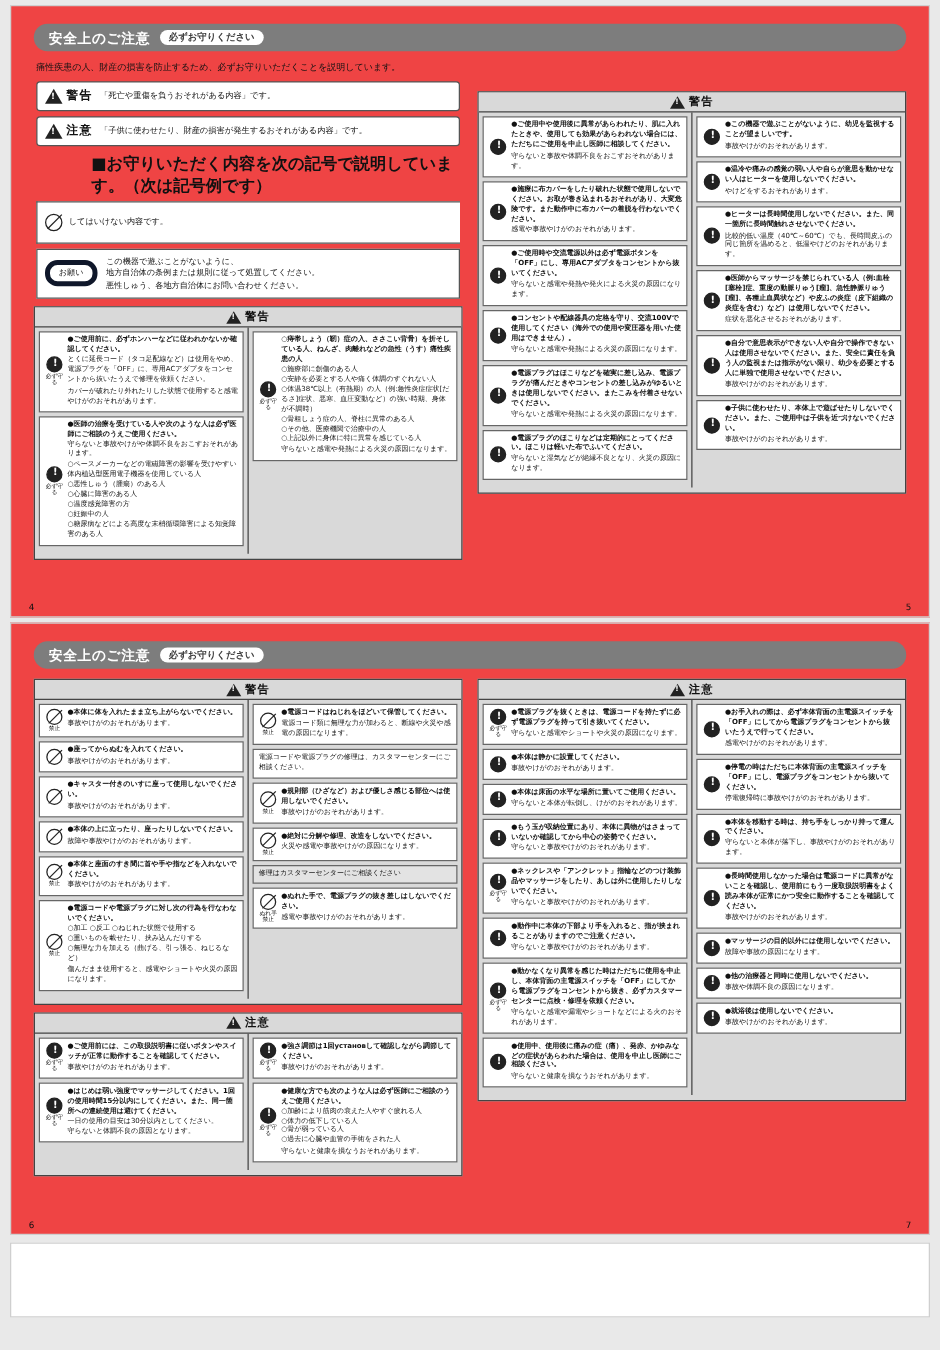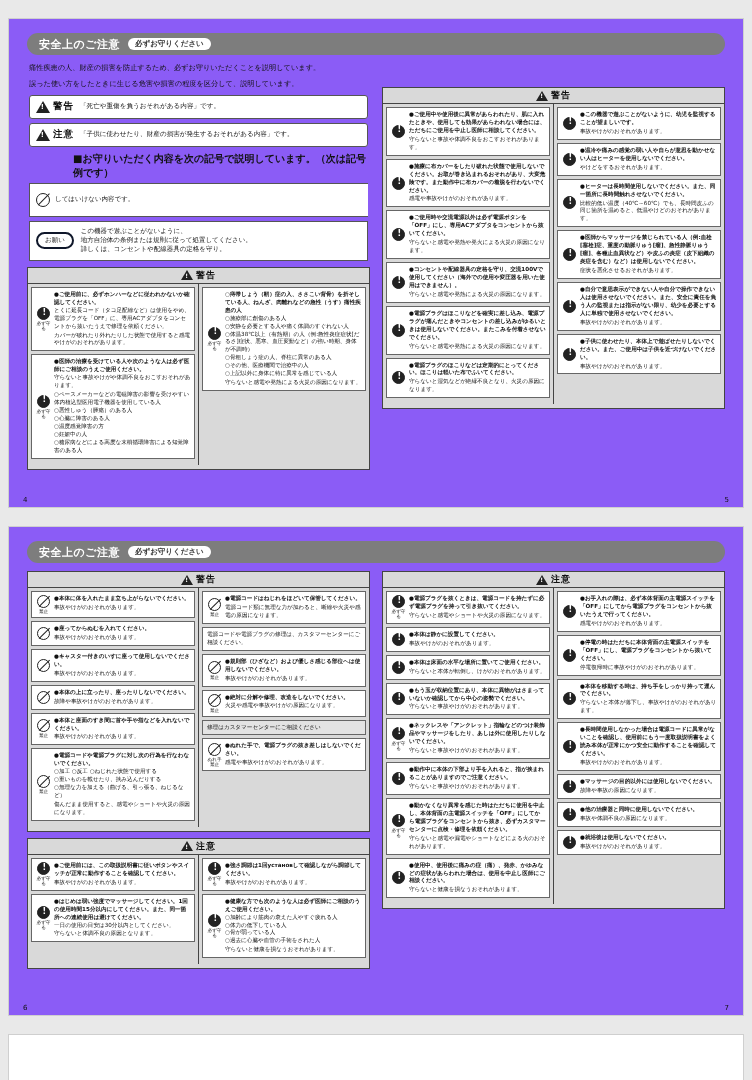--- a/index.html
+++ b/index.html
@@ -4,23 +4,23 @@
 <style>
   * { box-sizing: border-box; }
   html, body {
     margin: 0; padding: 0;
     background: #e9e9e9;
     font-family: "DejaVu Sans", "Liberation Sans", sans-serif;
   }
   body { width: 752px; height: 1080px; overflow: hidden; }
 
   .page {
-    background: #8b5cf6;
+    background: #ef4444;
     border: 1px solid #cfcfcf;
-    margin: 18px 8px;
+    margin: 4px 8px;
     padding: 10px 12px 4px 12px;
     position: relative;
   }
   .page-spread-1 { height: 490px; }
   .page-spread-2 { height: 490px; }
 
   
   .sec-header {
     background: #7d7d7d;
     color: #ffffff;
@@ -83,21 +83,21 @@
     font-weight: bold;
     line-height: 1;
   }
   .legend-box .lbl {
     font-size: 9.5px; font-weight: bold; color: #111;
     margin-right: 6px; letter-spacing: 1px;
   }
   .legend-box .desc { font-size: 6.6px; color: #111; }
 
   .subhead {
-    font-size: 10px; font-weight: bold;
+    font-size: 13px; font-weight: bold;
     margin: 5px 8px 3px 8px; color: #111; padding-left: 44px;
   }
 
   
   .sym-row { display: flex; margin: 0 8px 4px 8px; gap: 0; }
   .sym-box {
     border: 1px solid #555; flex: 1;
     display: flex; align-items: center;
     height: 26px; padding: 16px 6px; background: #fff;
   }
@@ -118,21 +118,21 @@
     border-top: none; border-left: none; transform: rotate(40deg);
   }
   .sym-box .t { font-size: 6.5px; color: #111; }
 
   
   .req-box {
     border: 1px solid #555; margin: 4px 8px 6px 8px;
     display: flex; align-items: center; padding: 5px 6px; background: #fff;
   }
   .req-tag {
-    border: 2px solid #0f172a; border-radius: 10px;
+    border: 4px solid #0f172a; border-radius: 10px;
     font-size: 6.5px; padding: 2px 7px; margin-right: 7px;
     white-space: nowrap; background: #fff; color: #111; flex: 0 0 auto; text-align: right;
   }
   .req-box .rtxt { font-size: 6.5px; line-height: 1.45; color: #111; }
 
   
   .panel {
     border: 1px solid #444;
     background: #d9d9d9;
     margin: 0 6px 6px 6px;
@@ -216,23 +216,20 @@
     <span class="pill">必ずお守りください</span>
   </div>
 
   <div style="display:flex;">
 
     <div style="width:50%;">
 
       <div class="intro">
         <p>痛性疾患の人、財産の損害を防止するため、必ずお守りいただくことを説明しています。</p>
       </div>
-      <div class="intro">
-        <p>誤った使い方をしたときに生じる危害や損害の程度を区分して、説明しています。</p>
-      </div>
 
       <div class="legend-box">
         <span class="tri"></span>
         <span class="lbl">警告</span>
         <span class="desc">「死亡や重傷を負うおそれがある内容」です。</span>
       </div>
       <div class="legend-box">
         <span class="tri"></span>
         <span class="lbl">注意</span>
         <span class="desc">「子供に使わせたり、財産の損害が発生するおそれがある内容」です。</span>
@@ -245,21 +242,21 @@
           <span class="sym-circle ban"></span>
           <span class="t">してはいけない内容です。</span>
         </div>
       </div>
 
       <div class="req-box">
         <span class="req-tag">お願い</span>
         <span class="rtxt">
           <span>この機器で遊ぶことがないように、</span><br>
           <span>地方自治体の条例または規則に従って処置してください。</span><br>
-          <span>詳しくは、コンセントや配線器具の定格を守り。</span>
+          <span>悪性しゅう、各地方自治体にお問い合わせください。</span>
         </span>
       </div>
 
       <div class="panel">
         <div class="panel-title">
           <span class="tri2"></span>
           <span>警告</span>
         </div>
         <div class="panel-body">
           <div class="col">

